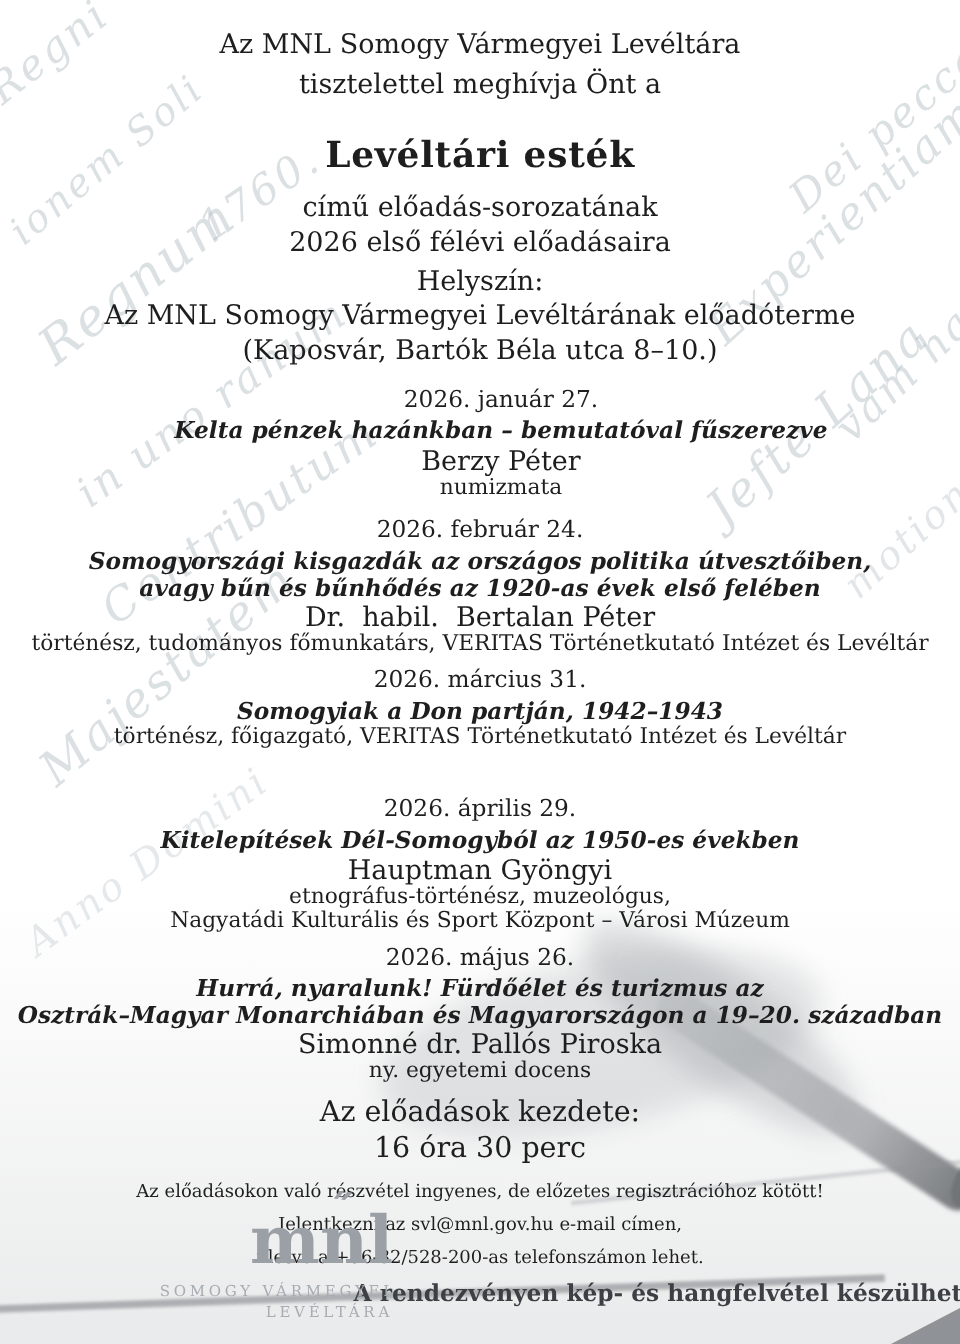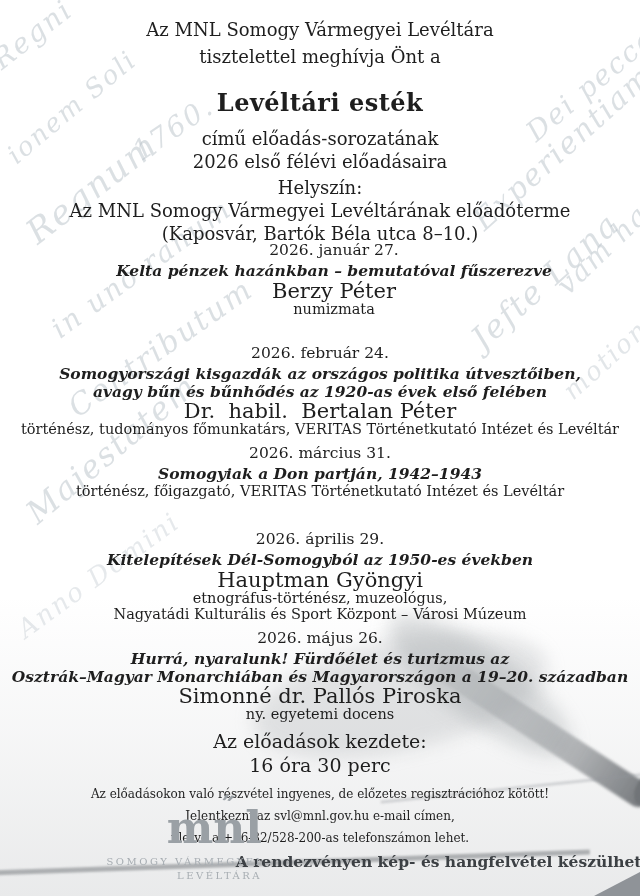--- a/index.html
+++ b/index.html
@@ -44,25 +44,25 @@
     position:absolute;right:0;bottom:0;width:0;height:0;
     border-left:46px solid transparent;border-bottom:24px solid #8f9398;
   }
   
   .content{position:absolute;inset:0;z-index:2;}
   .block{position:absolute;left:0;right:0;text-align:center;}
   .hdr{top:16px;font-size:18px;line-height:27px;}
   .series-title{top:88px;font-size:24px;font-weight:bold;letter-spacing:.5px;}
   .subtitle{top:127px;font-size:18px;line-height:23px;}
   .venue{top:176px;font-size:18px;line-height:23px;}
-  .event-e1{top:240px;padding-left:28px;} .event-e2{top:343px;} .event-e3{top:443px;}
+  .event-e1{top:256px;padding-left:28px;} .event-e2{top:343px;} .event-e3{top:443px;}
   .event-e4{top:529px;} .event-e5{top:628px;}
   .ev-date{font-size:15.5px;line-height:20px;margin-bottom:2px;}
   .ev-title{font-size:15.5px;line-height:17.5px;font-weight:bold;font-style:italic;}
-  .ev-speaker{font-size:21px;line-height:19px;margin-top:2px;white-space:pre-wrap;}
+  .ev-speaker{font-size:18px;line-height:19px;margin-top:2px;white-space:pre-wrap;}
   .ev-affil{font-size:14.5px;line-height:16.5px;}
   .start-time{top:729px;font-size:19px;line-height:24px;}
   .footer{top:783px;font-size:12px;line-height:22px;}
   .notice{top:852px;font-size:15.5px;font-weight:bold;color:#3c4044;transform:translateX(122px);}
   
   .logo{position:absolute;left:62px;top:806px;width:200px;text-align:right;z-index:2;}
   .logo-mono{
     position:relative;display:inline-block;font-weight:bold;font-size:44px;line-height:44px;
     color:#9aa0a5;font-family:"DejaVu Serif", serif;
   }

